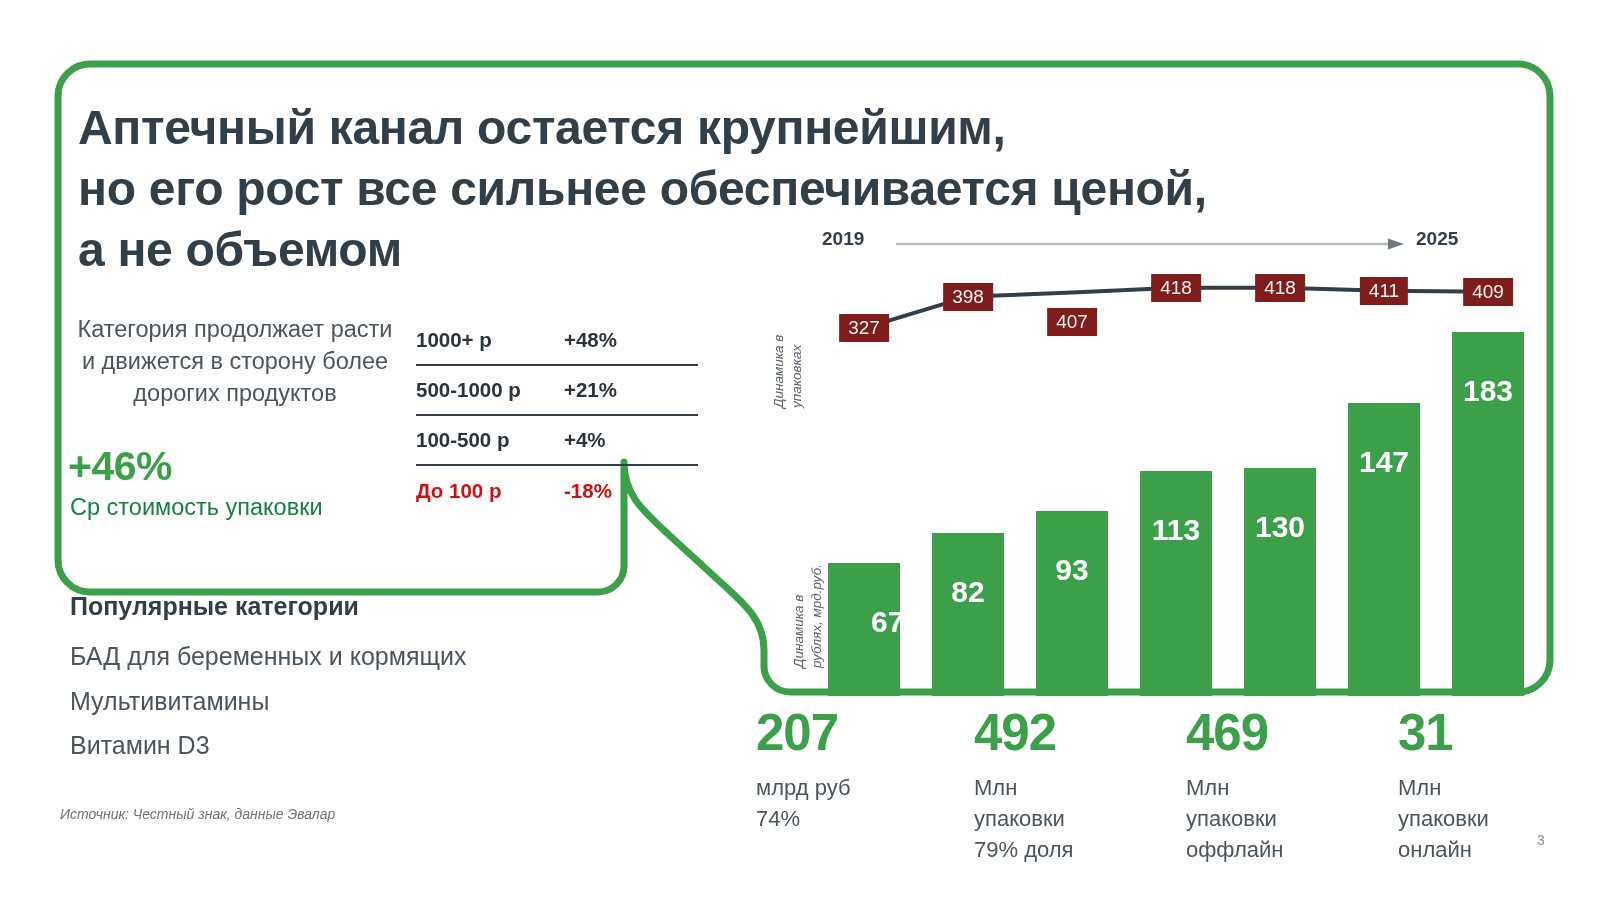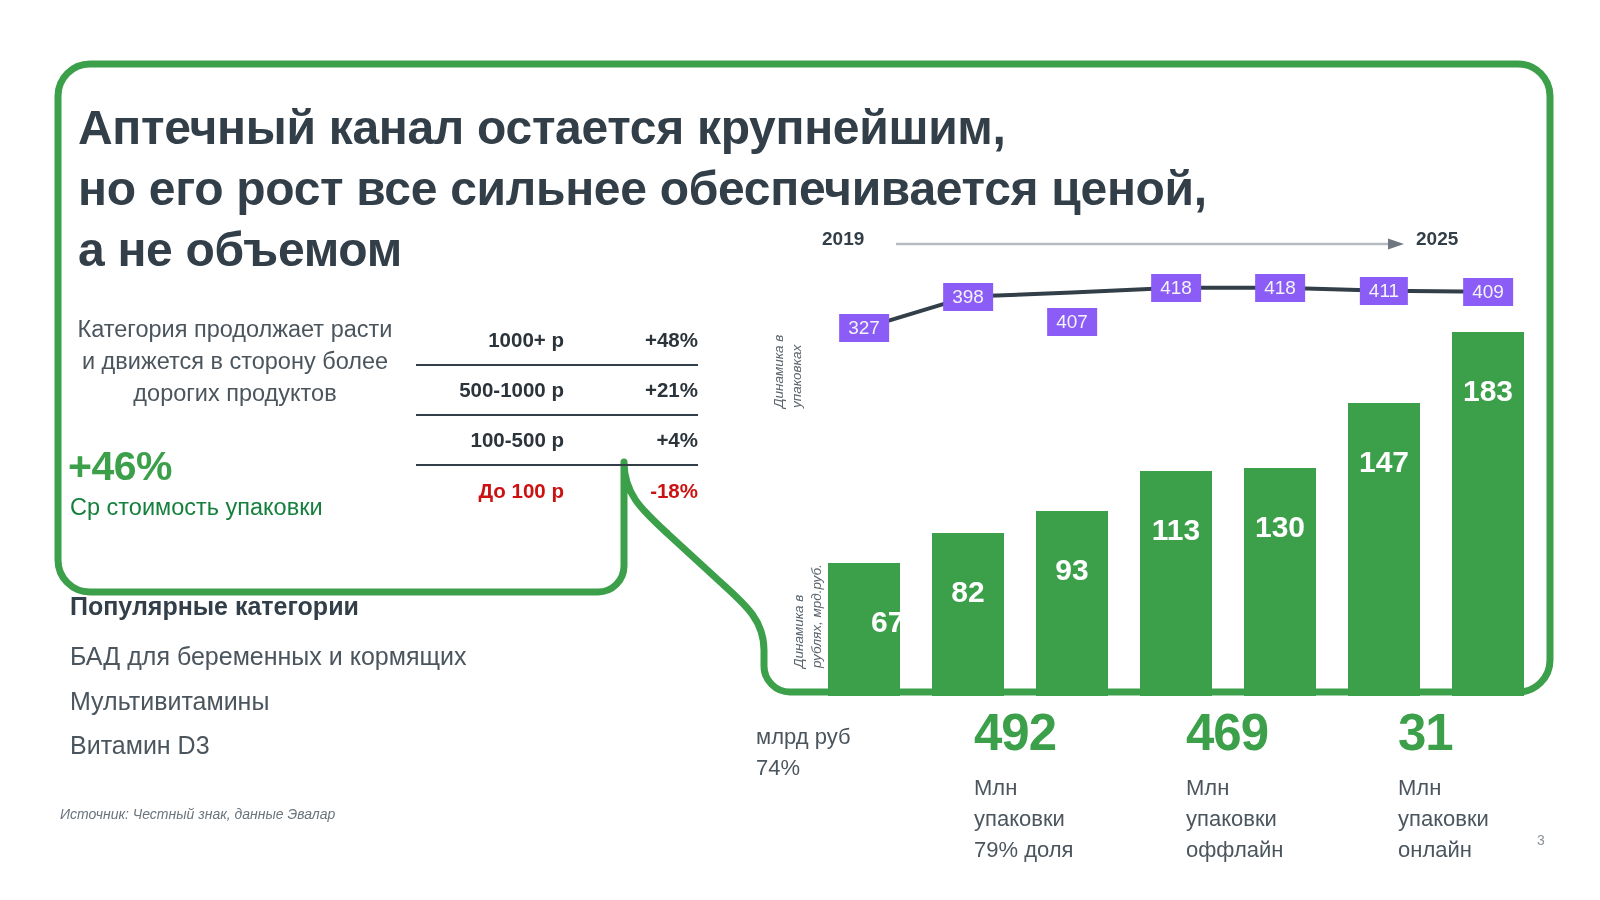--- a/index.html
+++ b/index.html
@@ -34,21 +34,21 @@
   .pct-caption {
     position:absolute; left:70px; top:492px; width:340px;
     font-size:23.5px; line-height:1.35; color:#15803d;
   }
 
   
   .ptable { position:absolute; left:416px; top:316px; width:282px; }
   .prow {
     display:flex; align-items:center; height:50px;
     border-bottom:2.5px solid #323e48;
-    font-size:20.5px; font-weight:700; color:#2b333b;text-align:right;
+    font-size:20.5px; font-weight:700; color:#2b333b;
   }
   .prow:last-child { border-bottom:none; }
   .prow .pname { width:148px; }
   .prow .pval  { flex:1; }
   .prow.neg { color:#cc1111; }
 
   
   .pop-title {
     position:absolute; left:70px; top:592px;
     font-size:25px; font-weight:700; color:#323e48;
@@ -75,21 +75,21 @@
     position:absolute; font-size:13.5px; font-style:italic; color:#5b656e;
     line-height:1.3; white-space:nowrap;
     transform-origin: 0 0; transform: rotate(-90deg);
   }
   .axis-label.packs  { left:22px; top:180px; }
   .axis-label.rubles { left:42px; top:440px; }
 
   .line-svg { position:absolute; left:0; top:0; width:812px; height:120px; }
 
   .lnode {
-    position:absolute; background:#8b5cf6; color:#f2f4f5;
+    position:absolute; background:#7f1d1d; color:#f2f4f5;
     font-size:19px; font-weight:400; padding:4px 9px 5px;
     line-height:1; transform:translate(-50%,-50%);
   }
 
   .bars { position:absolute; left:80px; top:70px; width:698px; height:398px; }
   .bar {
     position:absolute; bottom:0; background:#3CA04A; width:72px;
   }
   .bar .bval {
     position:absolute; left:0; right:0; text-align:center;
@@ -235,20 +235,21 @@
           <div class="bval" style="top: 42px;">147</div>
         </div>
         <div class="bar" style="left: 624px; height: 364px;">
           <div class="bval" style="top: 42px;">183</div>
         </div>
       </div>
   </div>
 
   <div class="kpis">
     <div class="kpi" style="left:0px">
+      <div class="kval">207</div>
       <div class="kdesc">млрд руб
 74%</div>
     </div>
     <div class="kpi" style="left:218px">
       <div class="kval">492</div>
       <div class="kdesc">Млн
 упаковки
 79% доля</div>
     </div>
     <div class="kpi" style="left:430px">

